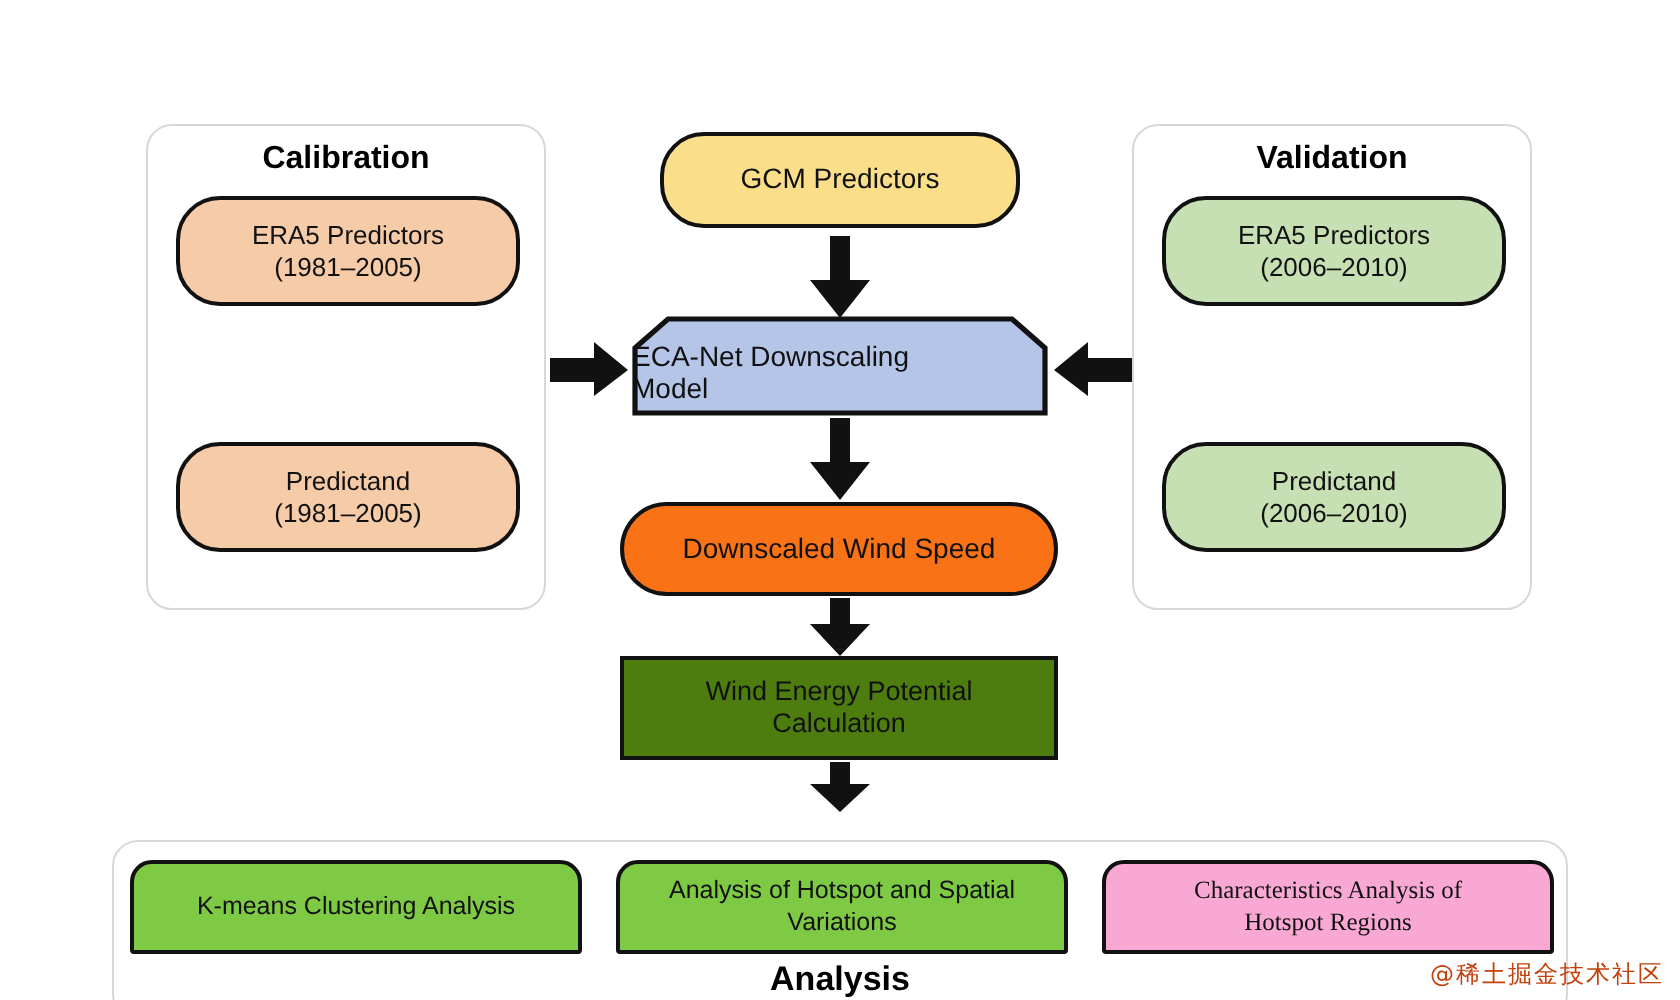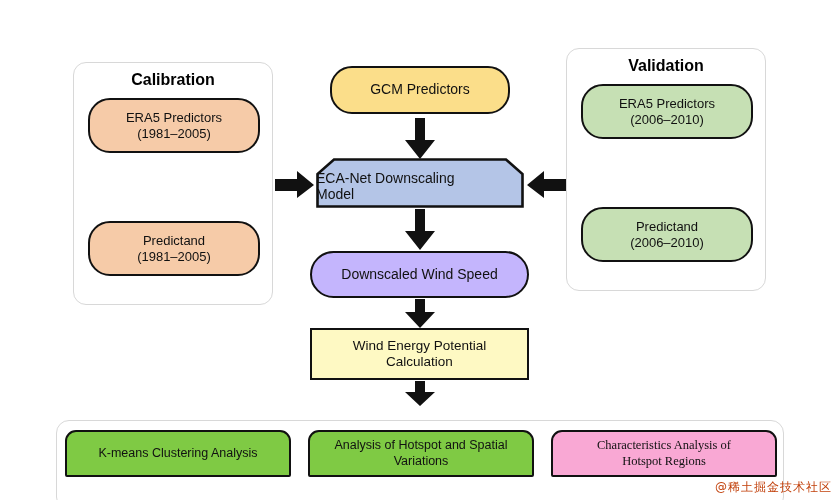--- a/index.html
+++ b/index.html
@@ -80,21 +80,21 @@
       <span>ERA5 Predictors
 (1981–2005)</span>
     </div>
 
     <div class="node n-pill" style="left:14px;top:158px;width:172px;height:55px;background:#F6CBA8;">
       <span>Predictand
 (1981–2005)</span>
     </div>
   </div>
 
-  <div class="panel" style="left:566px;top:48px;width:200px;height:243px;">
+  <div class="panel" style="left:566px;top:62px;width:200px;height:243px;">
     <div class="panel-title" style="top:8px;">Validation</div>
 
     <div class="node n-pill" style="left:14px;top:35px;width:172px;height:55px;background:#C6E0B4;">
       <span>ERA5 Predictors
 (2006–2010)</span>
     </div>
 
     <div class="node n-pill" style="left:14px;top:158px;width:172px;height:55px;background:#C6E0B4;">
       <span>Predictand
 (2006–2010)</span>
@@ -129,31 +129,31 @@
       <polygon points="40,8 18,8 18,0 1,14 18,27 18,20 40,20" fill="#111"></polygon>
     </svg>
   </div>
 
   <div class="arrow" style="left:404px;top:209px;width:32px;height:42px;">
     <svg width="32" height="42" viewBox="0 0 32 42">
       <polygon points="11,0 21,0 21,22 31,22 16,41 1,22 11,22" fill="#111"></polygon>
     </svg>
   </div>
 
-  <div class="node" style="left:310px;top:251px;width:219px;height:47px;background:#c4b5fd;border-radius:24px;font-size:14px;">
+  <div class="node" style="left:310px;top:251px;width:219px;height:47px;background:#f97316;border-radius:24px;font-size:14px;">
     <span>Downscaled Wind Speed</span>
   </div>
 
   <div class="arrow" style="left:404px;top:299px;width:32px;height:30px;">
     <svg width="32" height="30" viewBox="0 0 32 30">
       <polygon points="11,0 21,0 21,13 31,13 16,29 1,13 11,13" fill="#111"></polygon>
     </svg>
   </div>
 
-  <div class="node n-sharp" style="left:310px;top:328px;width:219px;height:52px;background:#fef9c3;font-size:13.5px;">
+  <div class="node n-sharp" style="left:310px;top:328px;width:219px;height:52px;background:#4d7c0f;font-size:13.5px;">
     <span>Wind Energy Potential
 Calculation</span>
   </div>
 
   <div class="arrow" style="left:404px;top:381px;width:32px;height:26px;">
     <svg width="32" height="26" viewBox="0 0 32 26">
       <polygon points="11,0 21,0 21,11 31,11 16,25 1,11 11,11" fill="#111"></polygon>
     </svg>
   </div>
 
@@ -165,17 +165,18 @@
     <div class="node n-toproundonly" style="left:251px;top:9px;width:226px;height:47px;background:#7FCA44;font-size:12.5px;">
       <span>Analysis of Hotspot and Spatial
 Variations</span>
     </div>
 
     <div class="node n-toproundonly" style="left:494px;top:9px;width:226px;height:47px;background:#f9a8d4;font-size:12.5px;font-family:Liberation Serif, serif;">
       <span>Characteristics Analysis of
 Hotspot Regions</span>
     </div>
 
+    <div class="panel-title" style="top:59px;font-size:17px;">Analysis</div>
   </div>
 
   <div class="watermark">@稀土掘金技术社区</div>
 
 </div>
 
 </body></html>

